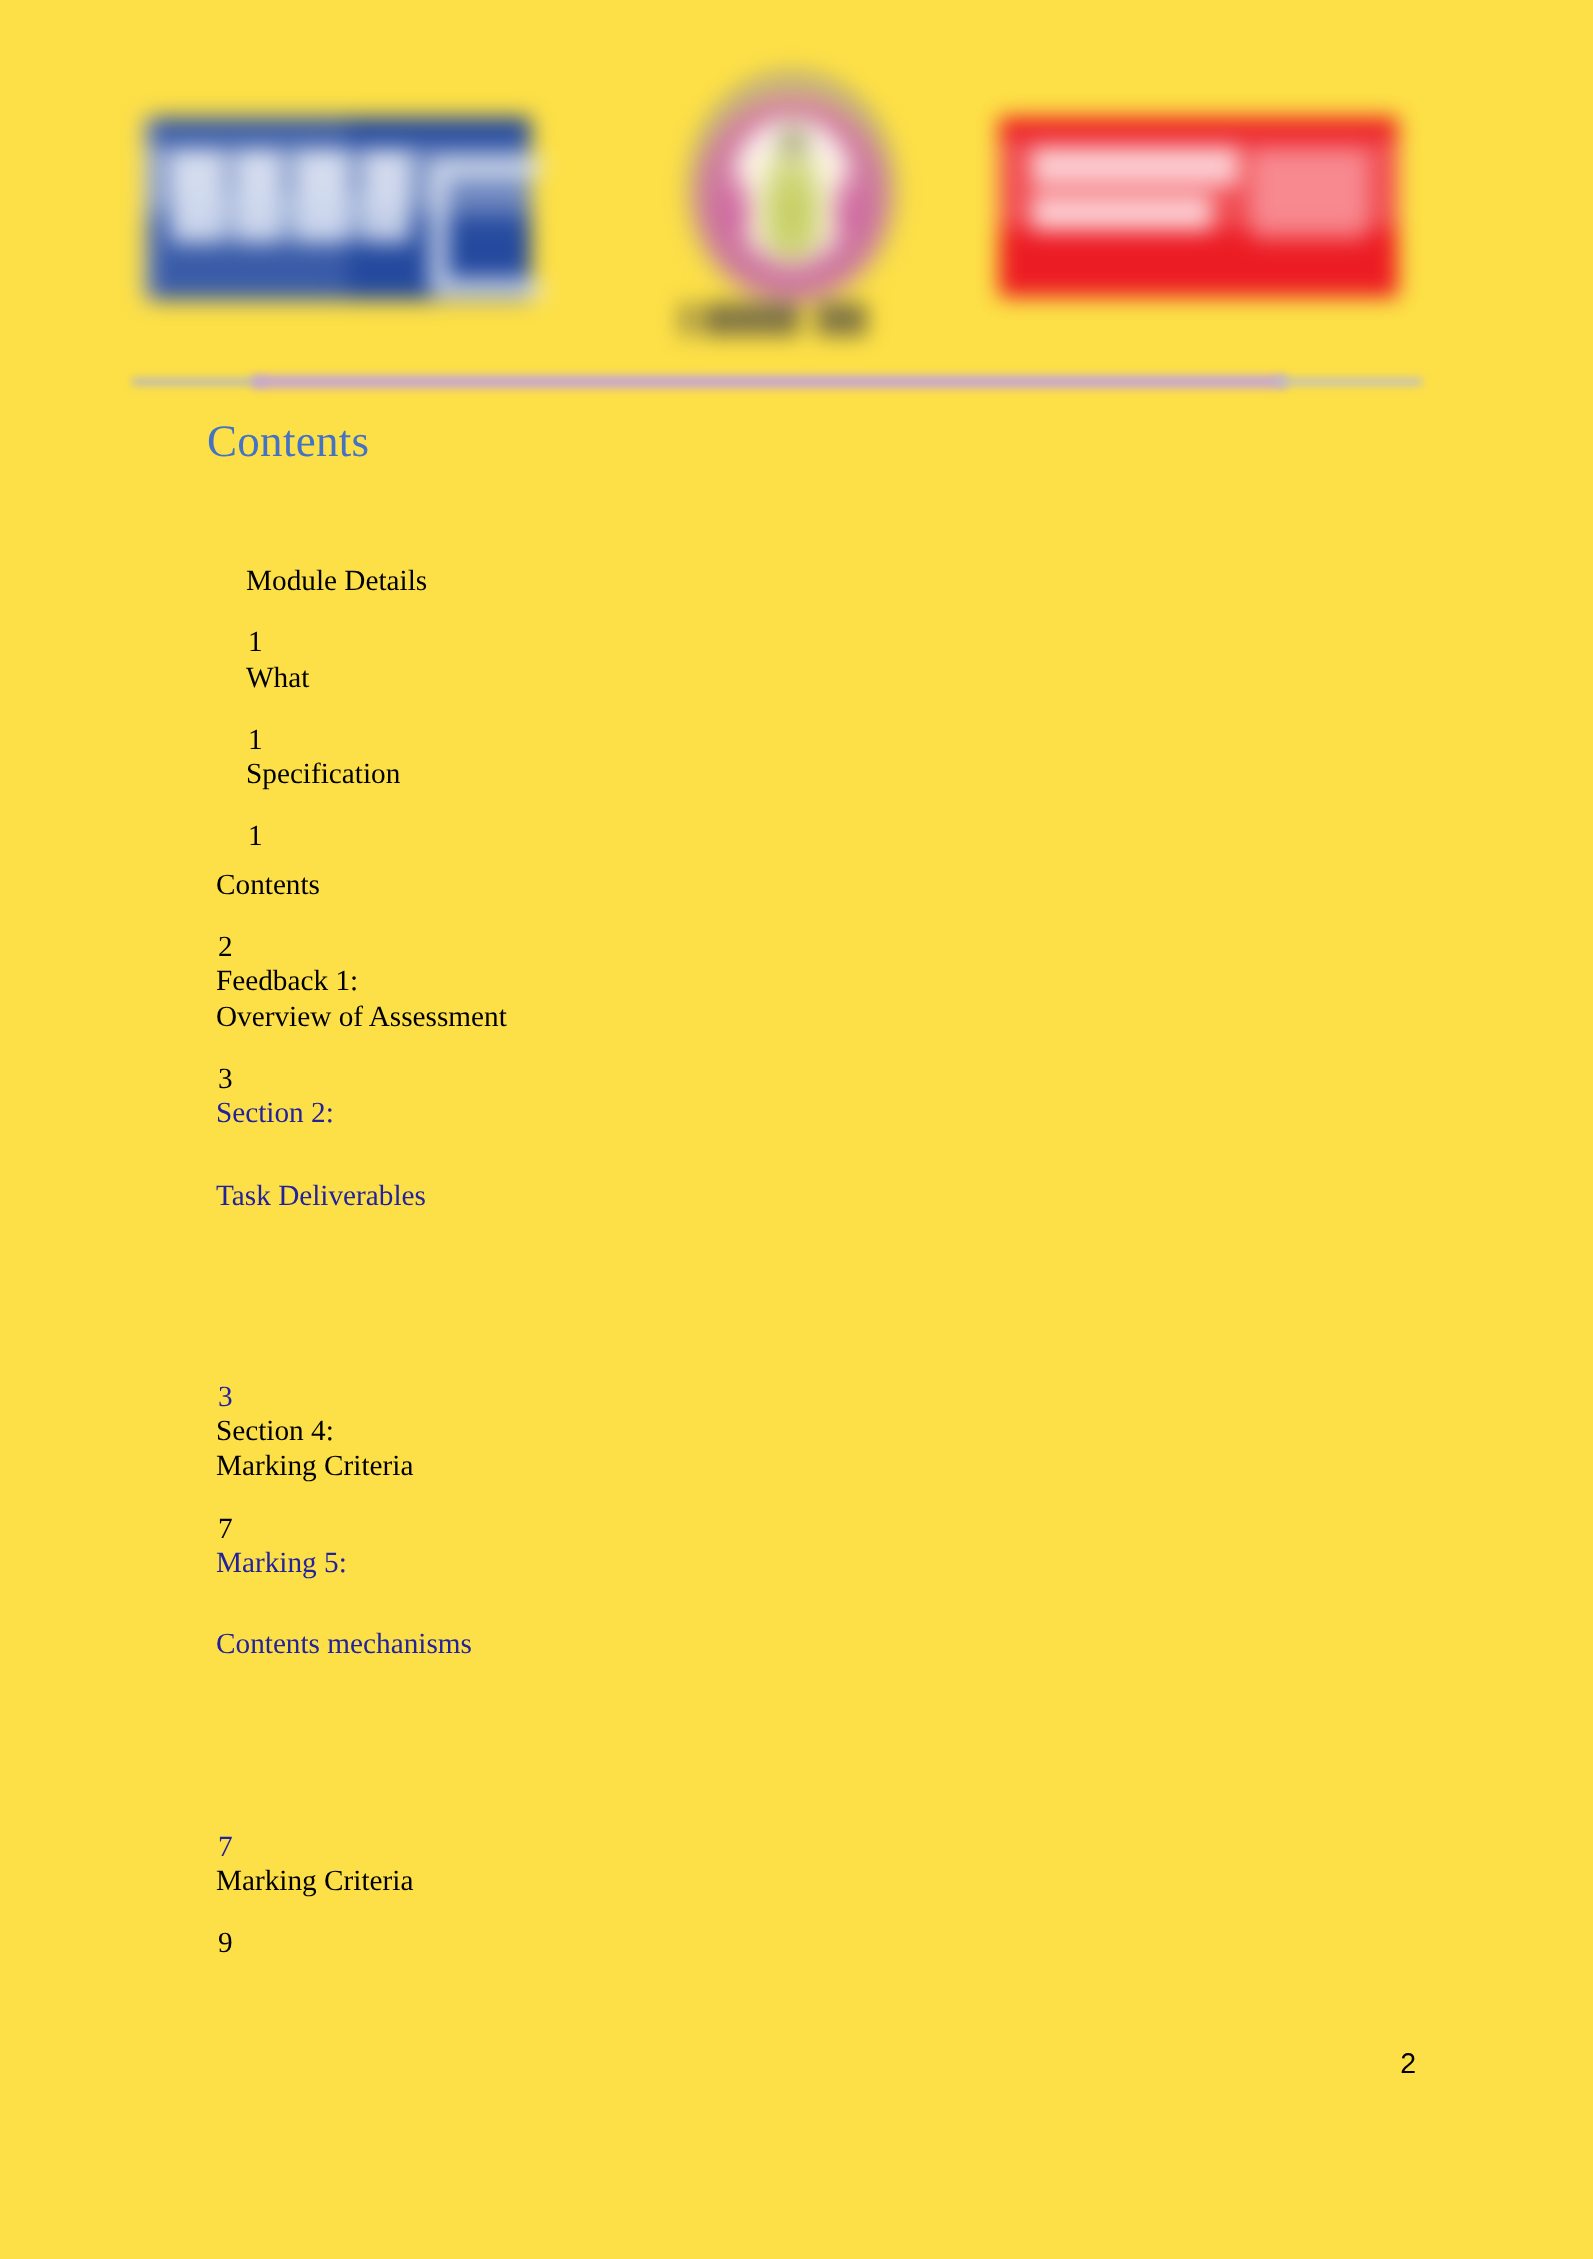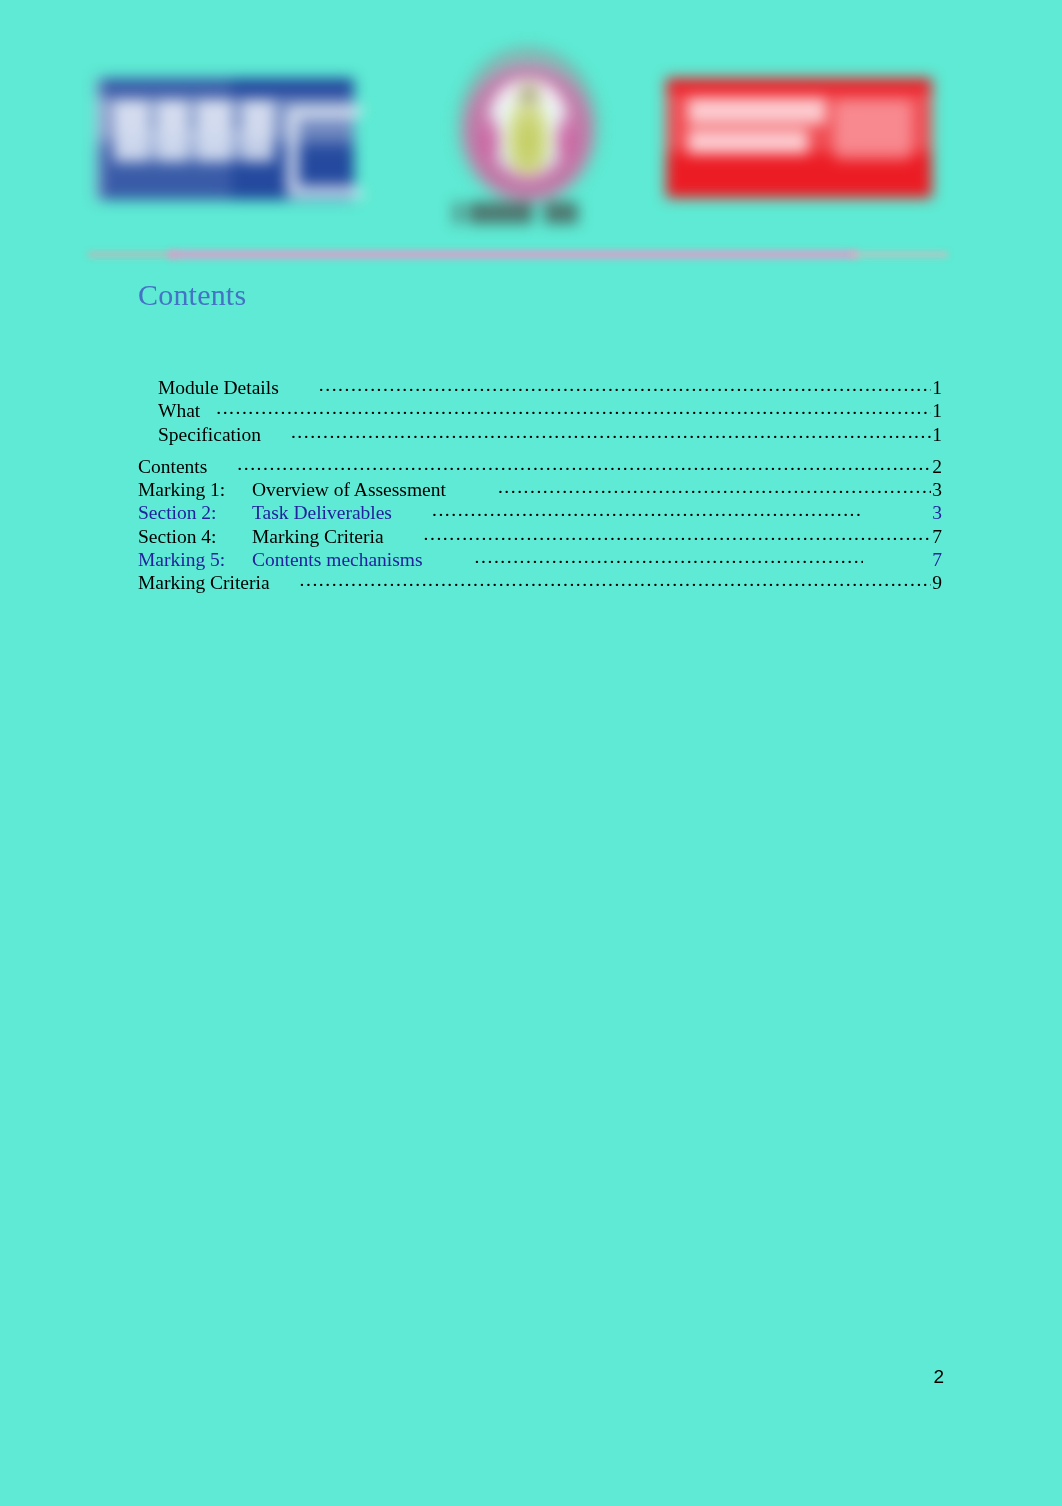--- a/index.html
+++ b/index.html
@@ -14,21 +14,21 @@
     font-family: "Liberation Serif", "DejaVu Serif", serif;
     color: #000000;
     overflow: hidden;
   }
 
   .page {
     position: absolute;
     left: 0; top: 0;
     width: 1062px;
     height: 1506px;
-    background: #5eead4;
+    background: #fde047;
   }
 
   
   .header-band {
     position: absolute;
     left: 88px;
     top: 40px;
     width: 860px;
     height: 200px;
   }
@@ -267,24 +267,25 @@
     width: 804px;
   }
 
   .toc-row {
     display: flex;
     align-items: baseline;
     font-size: 19.5px;
     line-height: 23.3px;
     color: #000000;
     white-space: nowrap;
+    flex-direction: column;
   }
   .toc-row.indent { padding-left: 20px; }
   .toc-row.gap-before { margin-top: 9px; }
-  .toc-row.link { color: #22229c; }
+  .toc-row.link { color: #22229c; gap: 31px; }
   .toc-sec {
     flex: 0 0 auto;
     width: 114px;
   }
   .toc-title {
     flex: 0 0 auto;
   }
 
   .toc-lead {
     flex: 1 1 auto;
@@ -381,21 +382,21 @@
         <span class="toc-lead"></span>
         <span class="toc-page">1</span>
       </div>
       <div class="toc-row gap-before">
         <span class="toc-title">Contents</span>
         <span style="display: inline-block; width: 24px;"></span>
         <span class="toc-lead"></span>
         <span class="toc-page">2</span>
       </div>
       <div class="toc-row">
-        <span class="toc-sec">Marking 1:</span>
+        <span class="toc-sec">Feedback 1:</span>
         <span class="toc-title">Overview of Assessment</span>
         <span style="display: inline-block; width: 46px;"></span>
         <span class="toc-lead"></span>
         <span class="toc-page">3</span>
       </div>
       <div class="toc-row link">
         <span class="toc-sec">Section 2:</span>
         <span class="toc-title">Task Deliverables</span>
         <span style="display: inline-block; width: 34px;"></span>
         <span class="toc-lead"></span>

